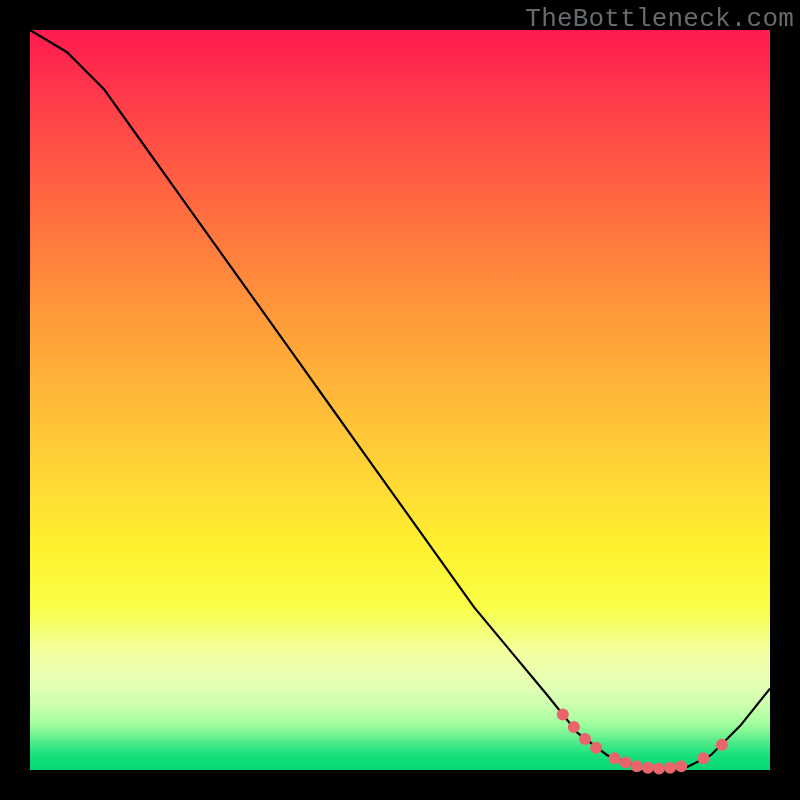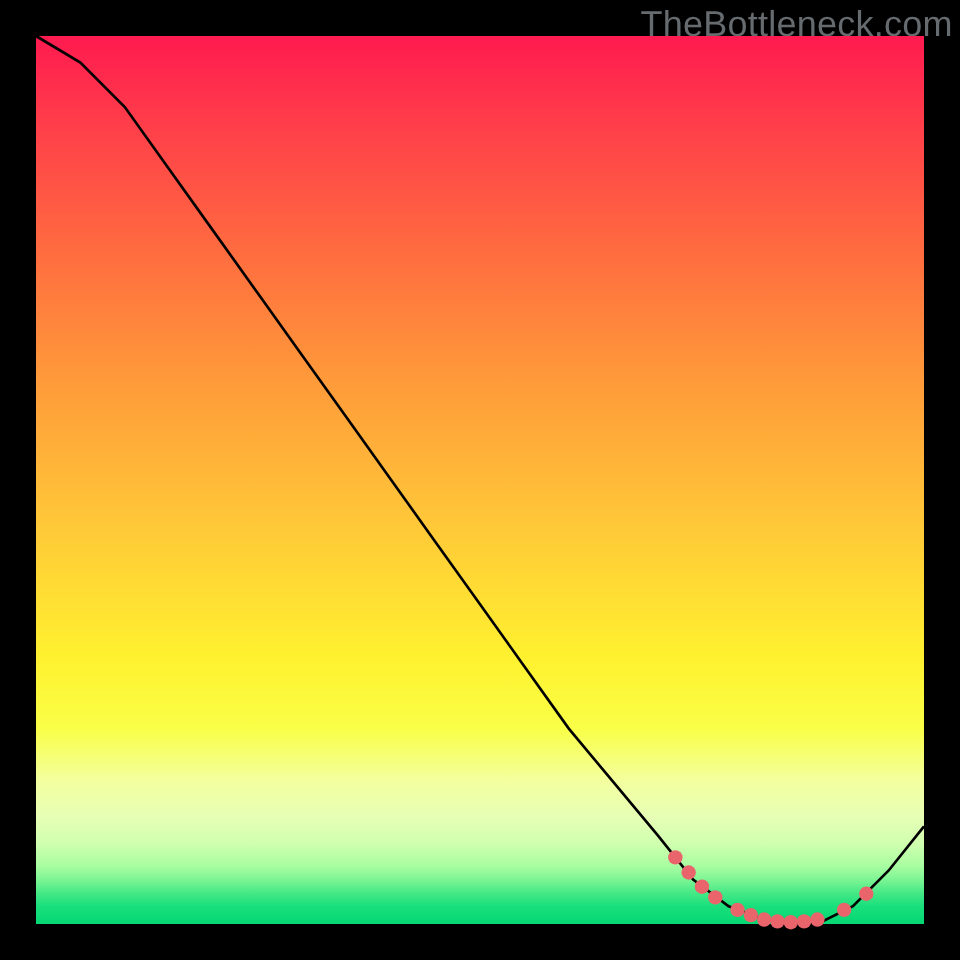--- a/index.html
+++ b/index.html
@@ -15,23 +15,24 @@
     position: relative;
     width: 800px;
     height: 800px;
     background: #000;
   }
   .watermark {
     position: absolute;
     top: 4px;
     right: 6px;
     color: #666b6f;
-    font-size: 30px;
+    font-size: 26px;
     letter-spacing: 0.2px;
     font-weight: 500;
+    font-family: Liberation Mono, monospace;
   }
   .plot-area {
     position: absolute;
     left: 30px;
     top: 30px;
     width: 740px;
     height: 740px;
   }
   .gradient {
     position: absolute;

